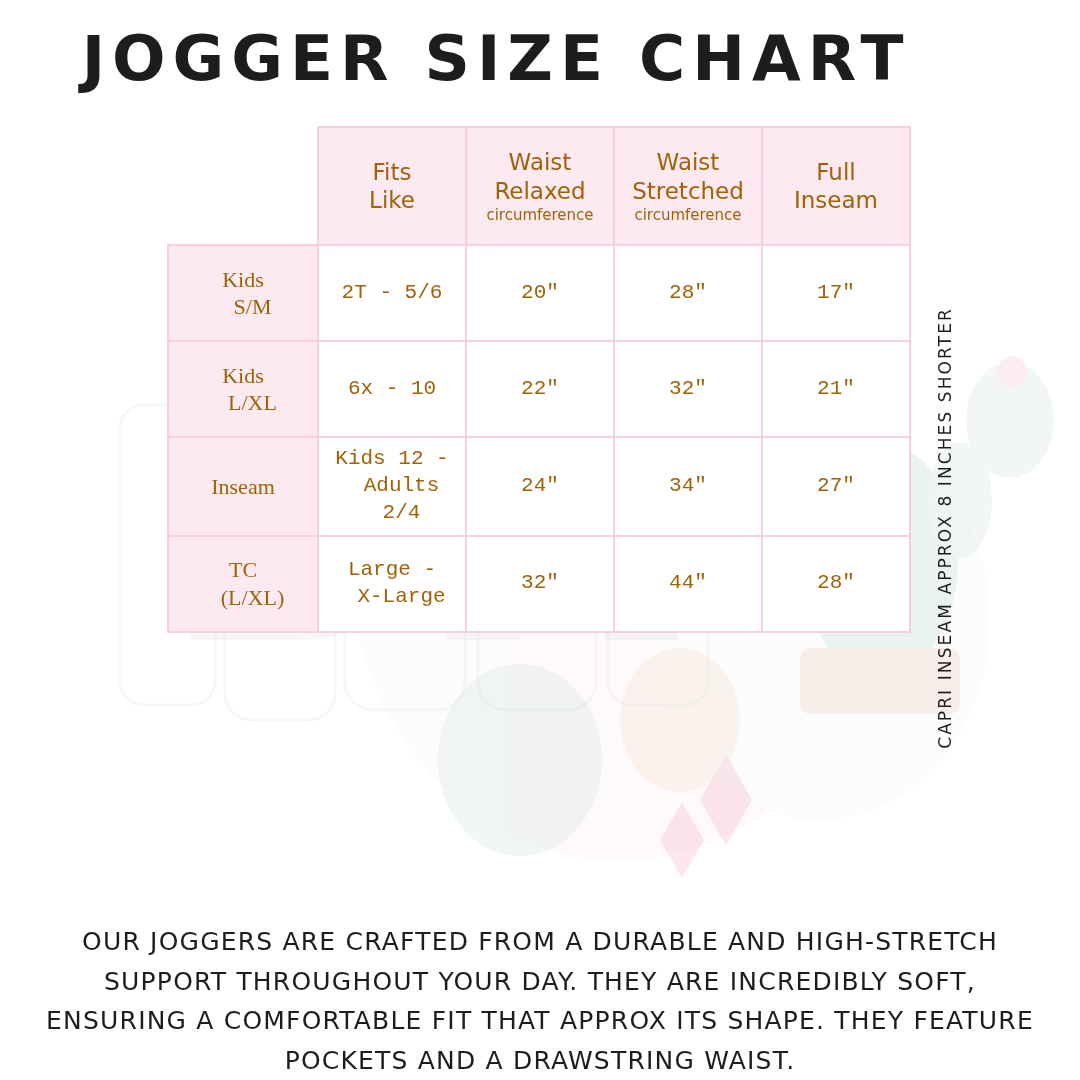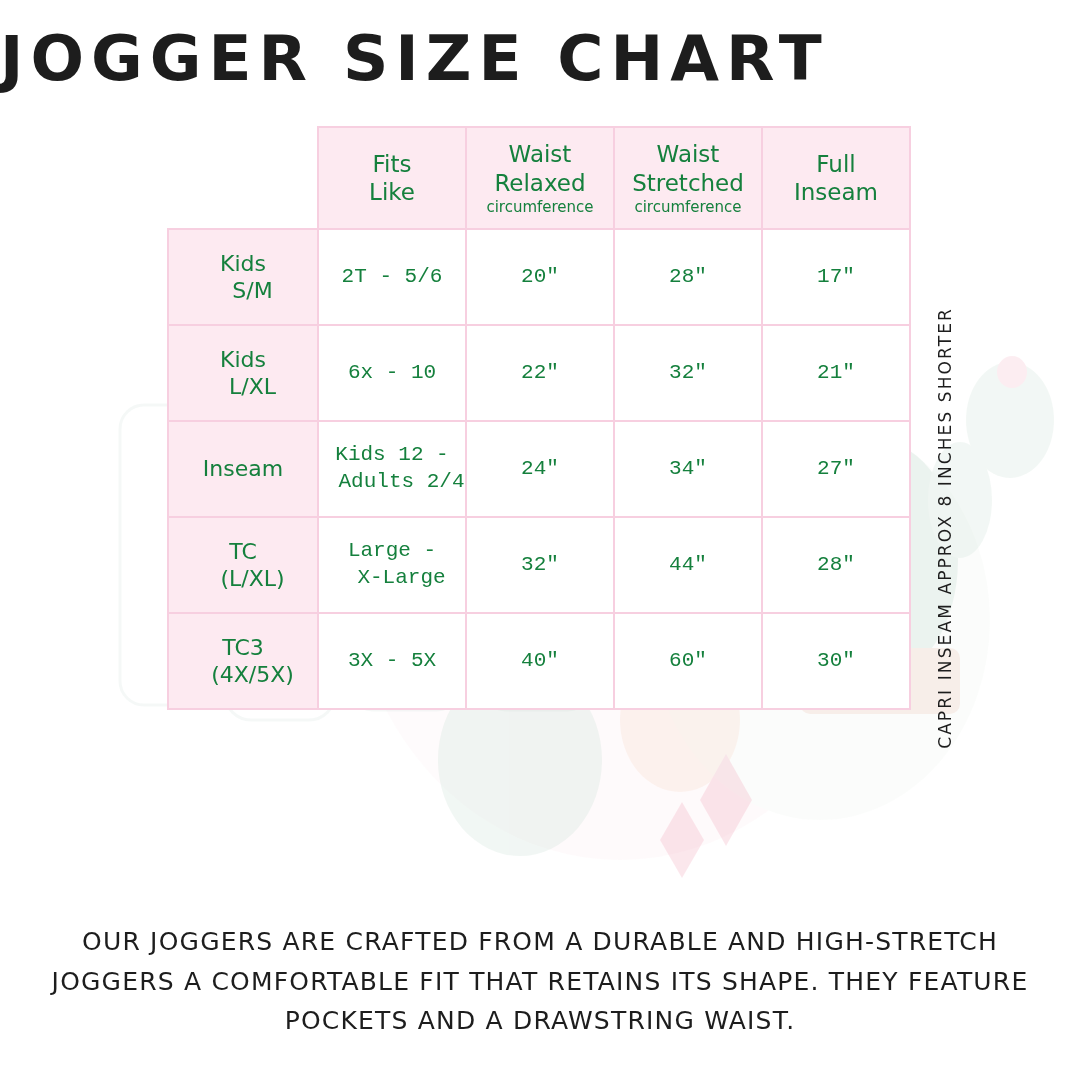--- a/index.html
+++ b/index.html
@@ -30,21 +30,21 @@
     width: 1080px;
     height: 1080px;
     box-sizing: border-box;
   }
 
   .title {
     position: absolute;
     top: 22px;
     left: 0;
     width: 992px;
-    text-align: left;
+    text-align: center;
     font-family: "DejaVu Sans", sans-serif;
     font-size: 63px;
     font-weight: bold;
     letter-spacing: 7px;
     color: #1d1d1d;
     white-space: nowrap;
   }
 
   
   .table-wrap {
@@ -55,23 +55,23 @@
   }
   table.size-chart {
     border-collapse: collapse;
     width: 742px;
     table-layout: fixed;
   }
   table.size-chart td, table.size-chart th {
     border: 2px solid #f7cfe0;
     text-align: center;
     vertical-align: middle;
-    color: #15803d;
+    color: #a16207;
     font-weight: normal;
-    padding: 0;
+    padding: 8px;
   }
   col.c0 { width: 150px; }
   col.c1 { width: 148px; }
   col.c2 { width: 148px; }
   col.c3 { width: 148px; }
   col.c4 { width: 148px; }
 
   .corner-blank {
     border: none !important;
     background: transparent;
@@ -86,20 +86,21 @@
     display: block;
     font-size: 15px;
     line-height: 1.2;
     margin-top: 1px;
   }
   tbody tr { height: 96px; }
   tbody td.rowhead {
     background: #fdeaf1;
     font-size: 22px;
     line-height: 1.25;
+    font-family: Liberation Serif, serif;
   }
   tbody td.cell {
     background: #ffffff;
     font-size: 21px;
     line-height: 1.28;
     font-family: Liberation Mono, monospace;
   }
   tbody td .l2 { display: block; margin-left: 19px; }
 
   
@@ -282,41 +283,29 @@
           <td class="cell">
             <span>Large -</span>
             <span class="l2">X-Large</span>
           </td>
           <td class="cell">32"</td>
           <td class="cell">44"</td>
           <td class="cell">28"</td>
         </tr>
 
 
-        <tr>
-          <td class="rowhead">
-            <span>TC3</span>
-            <span class="l2">(4X/5X)</span>
-          </td>
-          <td class="cell">
-            <span>3X - 5X</span>
-            <span class="l2"></span>
-          </td>
-          <td class="cell">40"</td>
-          <td class="cell">60"</td>
-          <td class="cell">30"</td>
-        </tr>
 
       </tbody>
     </table>
   </div>
 
   <div class="side-note">
     <span>CAPRI INSEAM APPROX 8 INCHES SHORTER</span>
   </div>
 
   <div class="footer">
     <p>OUR JOGGERS ARE CRAFTED FROM A DURABLE AND HIGH-STRETCH</p>
-    <p>JOGGERS A COMFORTABLE FIT THAT RETAINS ITS SHAPE. THEY FEATURE</p>
+    <p>SUPPORT THROUGHOUT YOUR DAY. THEY ARE INCREDIBLY SOFT,</p>
+    <p>ENSURING A COMFORTABLE FIT THAT APPROX ITS SHAPE. THEY FEATURE</p>
     <p>POCKETS AND A DRAWSTRING WAIST.</p>
   </div>
 
 </div>
 
 </body></html>

